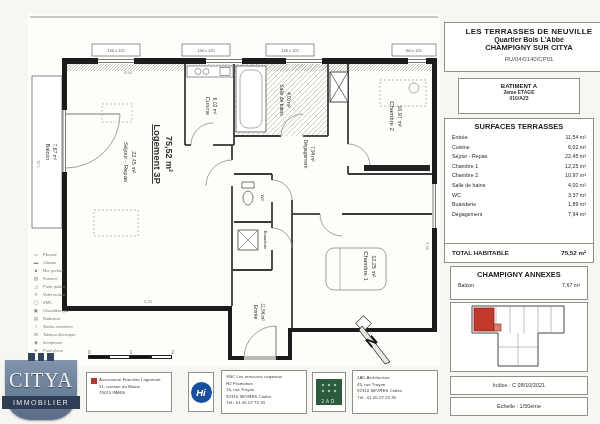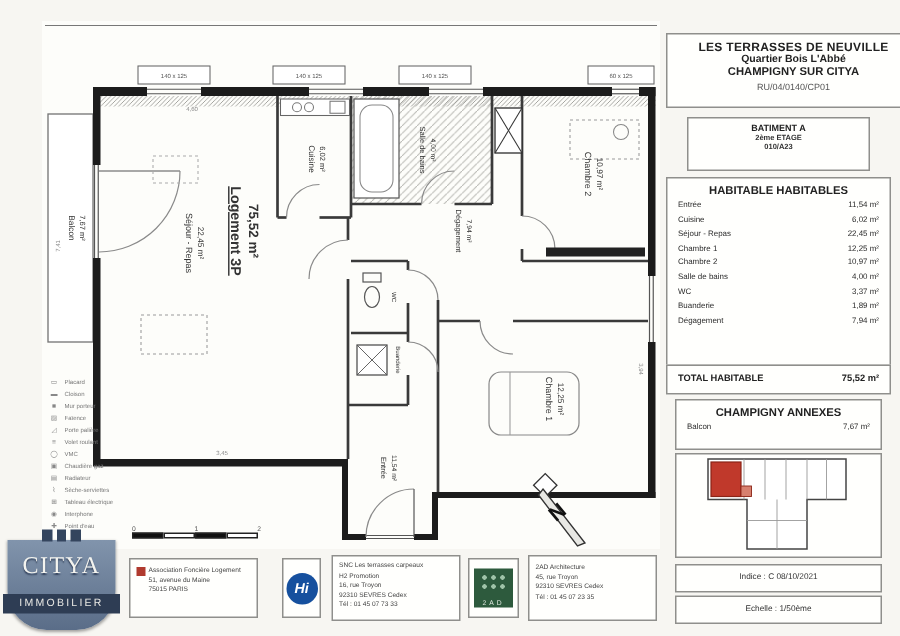--- a/index.html
+++ b/index.html
@@ -27,21 +27,21 @@
   .lgd .sym { display:inline-block; width:8px; text-align:center; font-size:4.5px; color:#888; }
   
   .ftxt { font-size:4.4px; color:#444; line-height:6.5px; }
   .citya {
     width:72px; height:60px; border-radius:0 0 26px 26px;
     background:linear-gradient(#8194ac,#5a6d88); position:relative;
     box-shadow:0 1px 2px rgba(0,0,0,.35); text-align:center;
   }
   .crown { position:absolute; top:-7px; left:23px; width:26px; height:8px; display:flex; gap:3px; }
   .crown i { flex:1; background:#34455e; }
-  .citya-name { font-family:"Liberation Serif", serif; color:#f4f4ef; font-size:16px; letter-spacing:1px; padding-top:9px; text-shadow:0 1px 1px #33415a; }
+  .citya-name { font-family:"Liberation Serif", serif; color:#f4f4ef; font-size:20px; letter-spacing:1px; padding-top:9px; text-shadow:0 1px 1px #33415a; }
   .citya-band { position:absolute; left:-3px; right:-3px; top:36px; height:13px; background:#2e3d54; color:#e8e8e4; font-size:7px; letter-spacing:1.5px; line-height:13px; text-align:center; }
   .hi-circle { width:21px; height:21px; border-radius:50%; background:#16509e; color:#fff; font-weight:bold; font-style:italic; font-size:9.5px; text-align:center; line-height:21px; }
   .aad-sq { width:26px; height:26px; background:#2d5a3d; position:relative; }
   .aad-dots { position:absolute; top:3px; left:4px; width:18px; height:12px;
     background:
       radial-gradient(circle 1.5px, #9fc3a8 1.4px, transparent 1.6px) 0 0/6px 6px; }
   .aad-txt { position:absolute; bottom:1px; width:100%; text-align:center; color:#dfe9df; font-size:4.5px; letter-spacing:2px; }
   .afl-mark { width:6px; height:6px; background:#b03a2e; display:inline-block; }
   
   .sb-seg { height:4px; border:.5px solid #222; }
@@ -302,21 +302,21 @@
     <div class="panel-ref">RU/04/0140/CP01</div>
   </div>
 
   <div class="abs box ctr" style="left:458px; top:78px; width:122px; height:36px;">
     <div class="bat-l1">BATIMENT A</div>
     <div class="bat-l2">2ème ETAGE</div>
     <div class="bat-l3">010/A23</div>
   </div>
 
   <div class="abs box" style="left:444px; top:118px; width:150px; height:126px;">
-    <div class="ctr surf-h">HABITABLE HABITABLES</div>
+    <div class="ctr surf-h">SURFACES TERRASSES</div>
     <div class="srow">
         <span>Entrée</span>
         <span>11,54 m²</span>
       </div>
     <div class="srow">
         <span>Cuisine</span>
         <span>6,02 m²</span>
       </div>
     <div class="srow">
         <span>Séjour - Repas</span>

